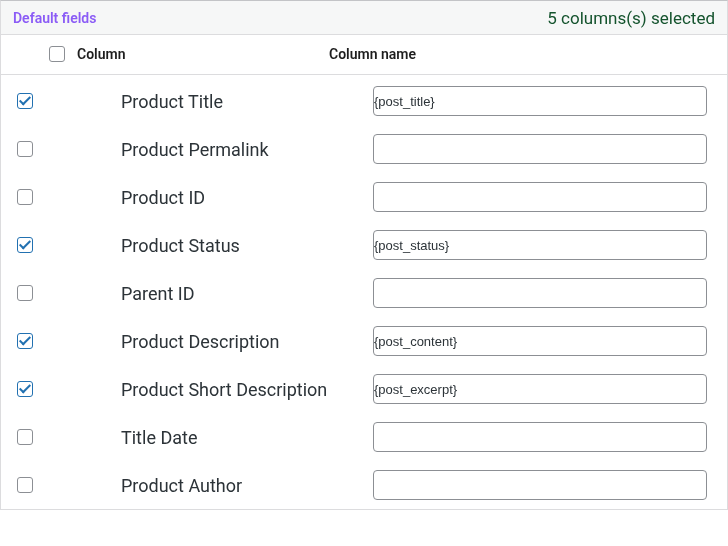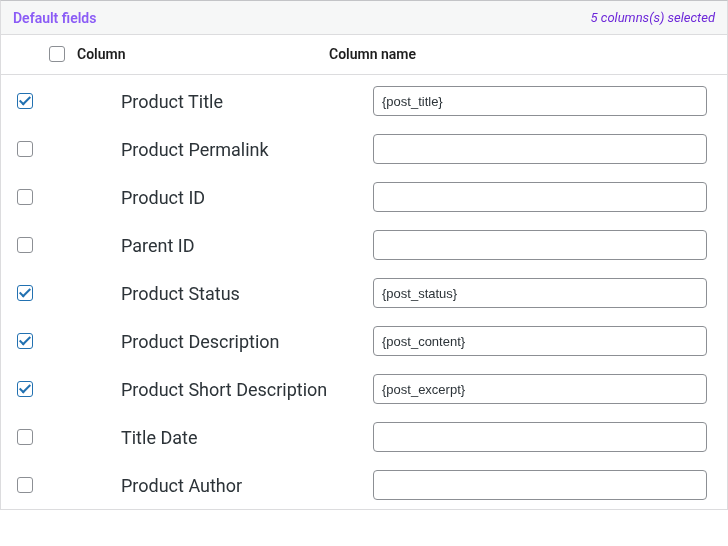--- a/index.html
+++ b/index.html
@@ -24,23 +24,22 @@
       border-bottom: 1px solid #dcdcde;
       padding: 8px 12px;
       height: 34px;
     }
     .panel-title {
       font-size: 14px;
       font-weight: 600;
       color: #8b5cf6;
     }
     .panel-subtitle {
-      font-size: 13px;
-      font-style: italic;
-      color: #6d28d9;
+      font-size: 17px;
+      color: #14532d;
     }
     .table-header {
       display: flex;
       align-items: center;
       padding: 11px 10px 12px 18px;
       border-bottom: 1px solid #dcdcde;
     }
     .col-check {
       width: 58px;
       display: flex;
@@ -100,21 +99,21 @@
       height: 9px;
       border: solid #2271b1;
       border-width: 0 2px 2px 0;
       transform: rotate(45deg);
     }
     input[type="text"] {
       width: 100%;
       height: 30px;
       border: 1px solid #8c8f94;
       border-radius: 4px;
-      padding: 0 8px;
+      padding: 0 0;
       font-size: 13px;
       color: #2c3338;
       background: #fff;
     }
     .rows-container {
       padding-top: 2px;
     }
   </style>
 </head>
 <body>
@@ -150,34 +149,34 @@
       </div>
       <div class="row">
         <div class="col-check">
           <input type="checkbox" style="">
         </div>
         <div class="col-label">Product ID</div>
         <div class="col-input"><input type="text" style=""></div>
       </div>
       <div class="row">
         <div class="col-check">
-          <input type="checkbox" style="">
-        </div>
-        <div class="col-label">Parent ID</div>
-        <div class="col-input"><input type="text" style=""></div>
-      </div>
-      <div class="row">
-        <div class="col-check">
           <input type="checkbox" checked="" style="">
         </div>
         <div class="col-label">Product Status</div>
         <div class="col-input"><input type="text" value="{post_status}" style=""></div>
       </div>
       <div class="row">
         <div class="col-check">
+          <input type="checkbox" style="">
+        </div>
+        <div class="col-label">Parent ID</div>
+        <div class="col-input"><input type="text" style=""></div>
+      </div>
+      <div class="row">
+        <div class="col-check">
           <input type="checkbox" checked="" style="">
         </div>
         <div class="col-label">Product Description</div>
         <div class="col-input"><input type="text" value="{post_content}" style=""></div>
       </div>
       <div class="row">
         <div class="col-check">
           <input type="checkbox" checked="" style="">
         </div>
         <div class="col-label">Product Short Description</div>

